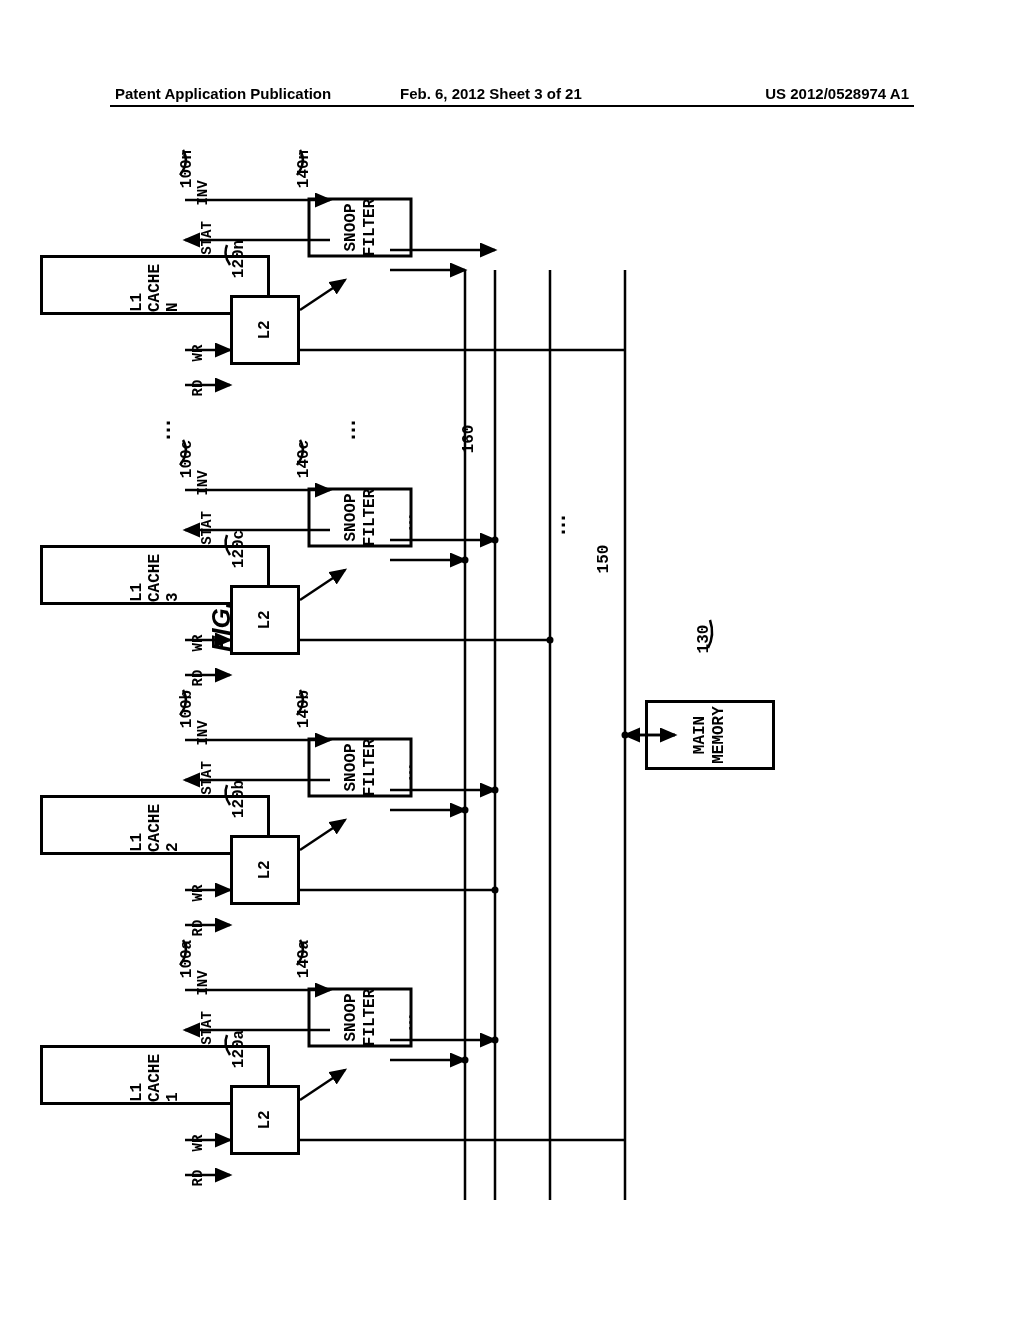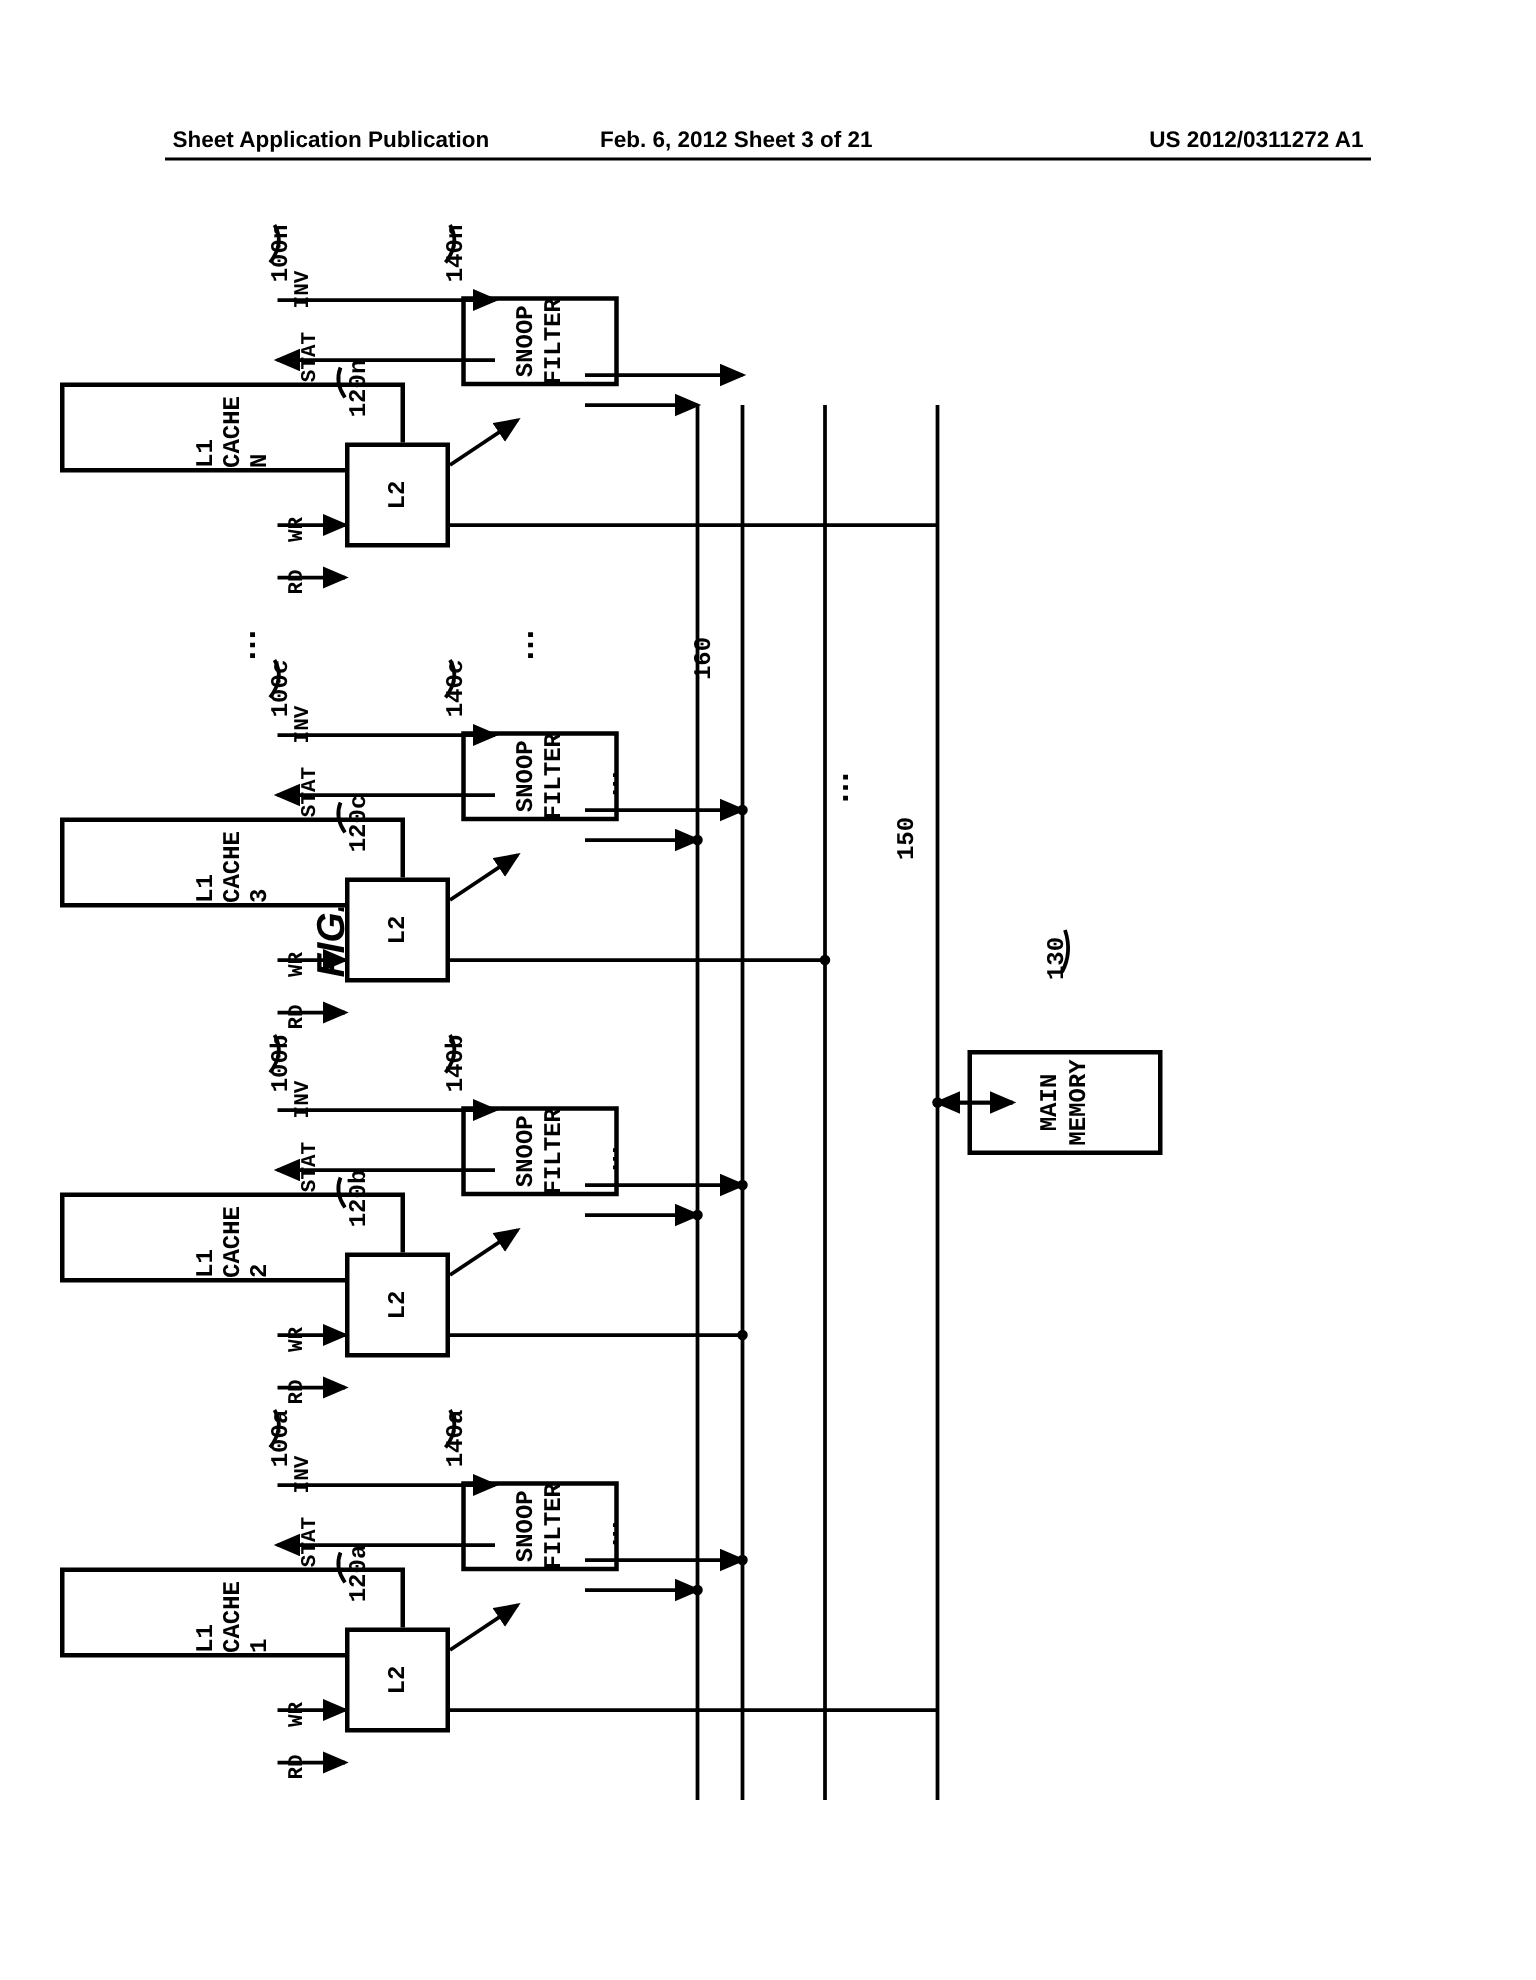--- a/index.html
+++ b/index.html
@@ -85,23 +85,23 @@
     position: absolute;
     font-weight: bold;
     font-size: 18px;
     letter-spacing: 4px;
   }
 </style>
 </head>
 <body>
 
 <div class="header">
-  <span style="left:115px;">Sheet Application Publication</span>
+  <span style="left:115px;">Patent Application Publication</span>
   <span style="left:400px;">Feb. 6, 2012  Sheet 3 of 21</span>
-  <span style="right:115px;">US 2012/0311272 A1</span>
+  <span style="right:115px;">US 2012/0528974 A1</span>
 </div>
 <div class="header-line"></div>
 
 <div class="diagram-area">
 
   <div class="fig-title rotated">FIG. 3</div>
 
   <div class="box rotated" style="left:10px; top:820px; width:60px; height:230px;">
       <span>L1 CACHE 1</span>
     </div>

